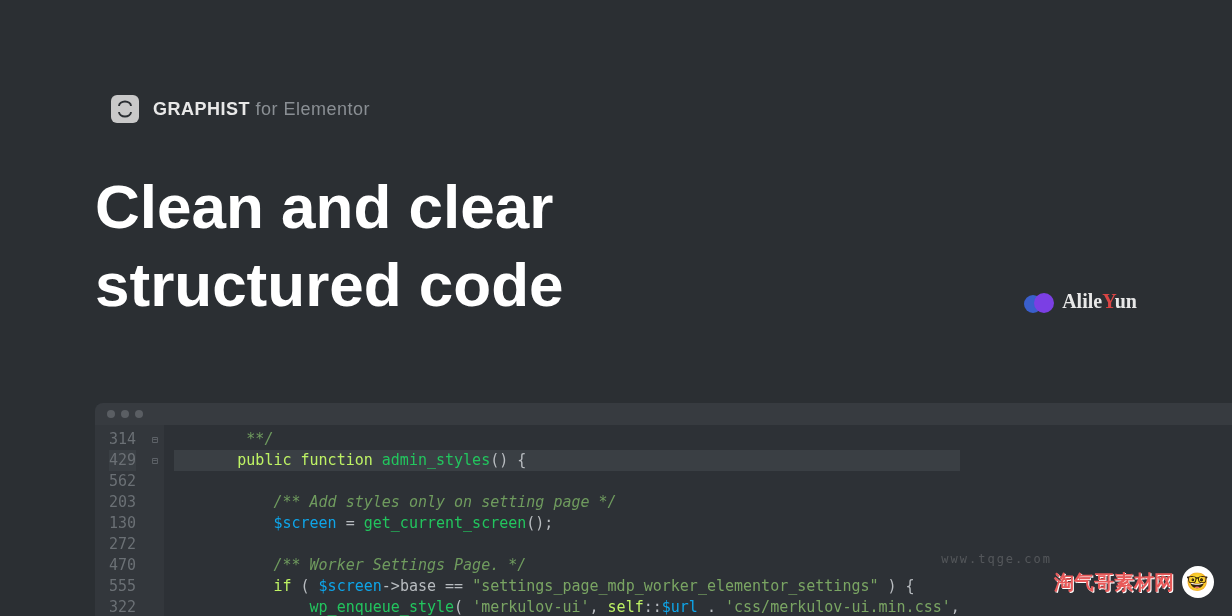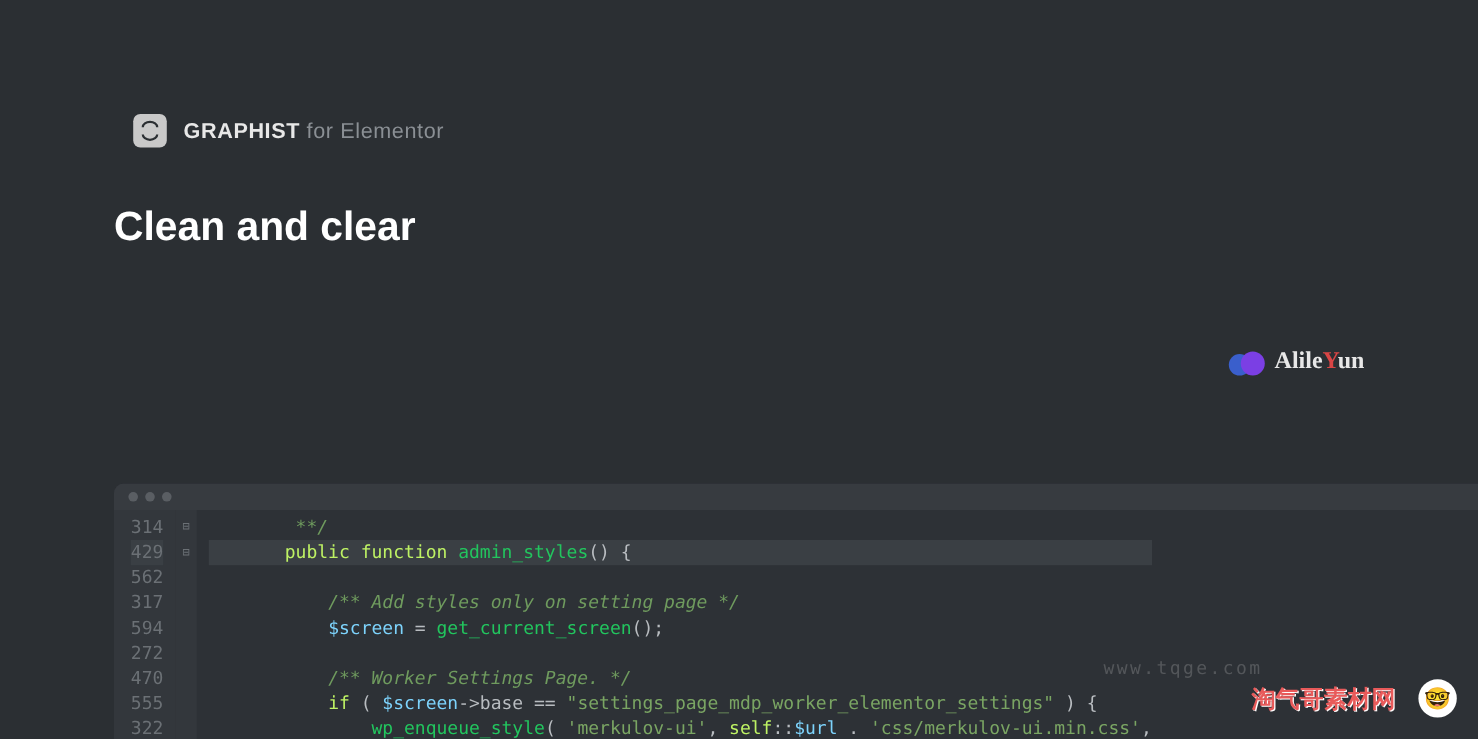--- a/index.html
+++ b/index.html
@@ -29,21 +29,21 @@
   display: flex;
   align-items: center;
   justify-content: center;
 }
 .logo-badge svg { width: 18px; height: 18px; }
 .brand-text { font-size: 18px; letter-spacing: 0.5px; }
 .brand-strong { color: #e8e8e8; font-weight: 700; }
 .brand-light { color: #8a8f94; font-weight: 400; }
 .headline {
   color: #ffffff;
-  font-size: 34px;
+  font-size: 62px;
   font-weight: 700;
   line-height: 1.25;
 }
 .watermark-1 {
   position: absolute;
   right: 95px;
   top: 290px;
   display: flex;
   align-items: center;
   gap: 8px;
@@ -91,65 +91,66 @@
   color: #6b7075;
   font-size: 10px;
 }
 .fold-col div { height: 21px; display: flex; align-items: center; justify-content: center; }
 .code-lines { padding: 4px 0 4px 10px; white-space: pre; }
 .code-lines div { height: 21px; }
 .hl-315 { background: #3a3f44; }
 .c-comment { color: #6f9b5e; font-style: italic; }
 .c-keyword { color: #bef264; }
 .c-func { color: #22c55e; }
-.c-var { color: #7dd3fc; }
+.c-var { color: #0ea5e9; }
 .c-default { color: #b8bcc0; }
 .c-string { color: #7aa563; }
 .c-op { color: #b8bcc0; }
 .watermark-2 {
   position: absolute;
   right: 18px;
   bottom: 18px;
   display: flex;
   align-items: center;
-  gap: 19px;
+  gap: 8px;
 }
 .watermark-2-text { color: #e85a5a; font-weight: 700; font-size: 20px; font-family: "Microsoft YaHei", sans-serif; text-shadow: 1px 1px 0 #fff; }
 .glasses-badge {
   width: 32px; height: 32px; background: #fff; border-radius: 50%;
   display: flex; align-items: center; justify-content: center;
   font-size: 18px;
 }
 .faint-url {
   position: absolute;
   right: 180px;
   bottom: 50px;
   color: rgba(200,200,200,0.25);
   font-family: monospace;
-  font-size: 15px;
+  font-size: 12px;
   letter-spacing: 2px;
 }
 </style>
 </head>
 <body>
 
 <div class="container">
   <div class="brand-row">
     <div class="logo-badge">
       <svg viewBox="0 0 24 24" fill="none" stroke="#2b2f33" stroke-width="2.5">
         <path d="M4 8 A8 6 0 0 1 20 8"></path>
         <path d="M4 16 A8 6 0 0 0 20 16"></path>
       </svg>
     </div>
     <div class="brand-text">
       <span class="brand-strong">GRAPHIST</span><span class="brand-light"> for Elementor</span>
     </div>
   </div>
   <h1 class="headline">
     <span>Clean and clear</span><br>
+    <span>structured code</span>
   </h1>
 </div>
 
 <div class="watermark-1">
   <div class="cloud-icon">
     <div class="c1"></div>
       <div class="c2"></div>
   </div>
   <div class="watermark-1-text">
     <span>Alile</span><span class="y">Y</span><span>un</span>
@@ -160,22 +161,22 @@
   <div class="titlebar">
     <div class="dot"></div>
     <div class="dot"></div>
     <div class="dot"></div>
   </div>
   <div class="code-body">
     <div class="gutter" id="gutter">
         <div>314</div>
         <div class="hl-315">429</div>
         <div>562</div>
-        <div>317</div>
-        <div>594</div>
+        <div>203</div>
+        <div>130</div>
         <div>272</div>
         <div>470</div>
         <div>555</div>
         <div>322</div>
       </div>
     <div class="fold-col" id="foldcol">
         <div>⊟</div>
         <div>⊟</div>
         <div></div>
         <div></div>

